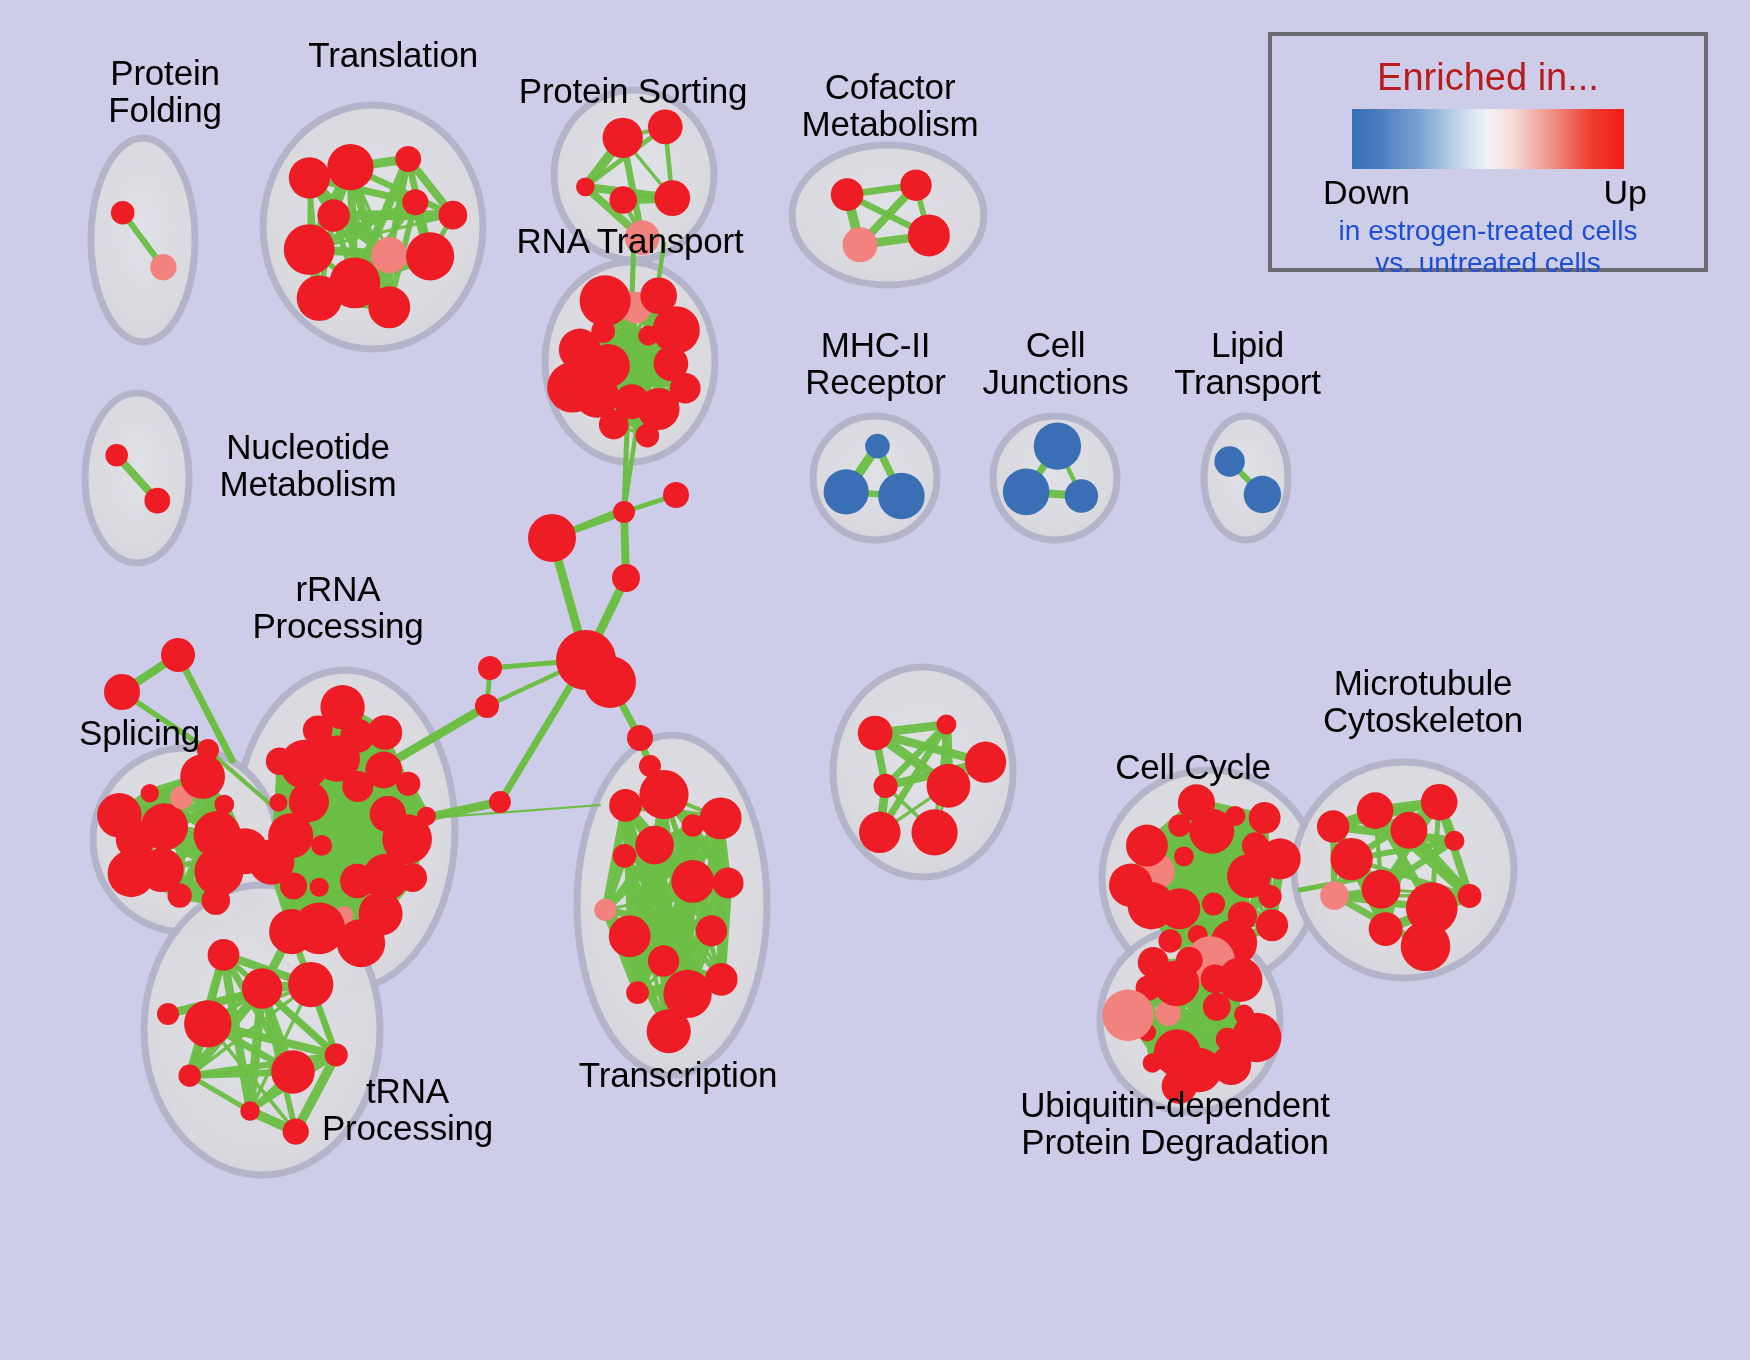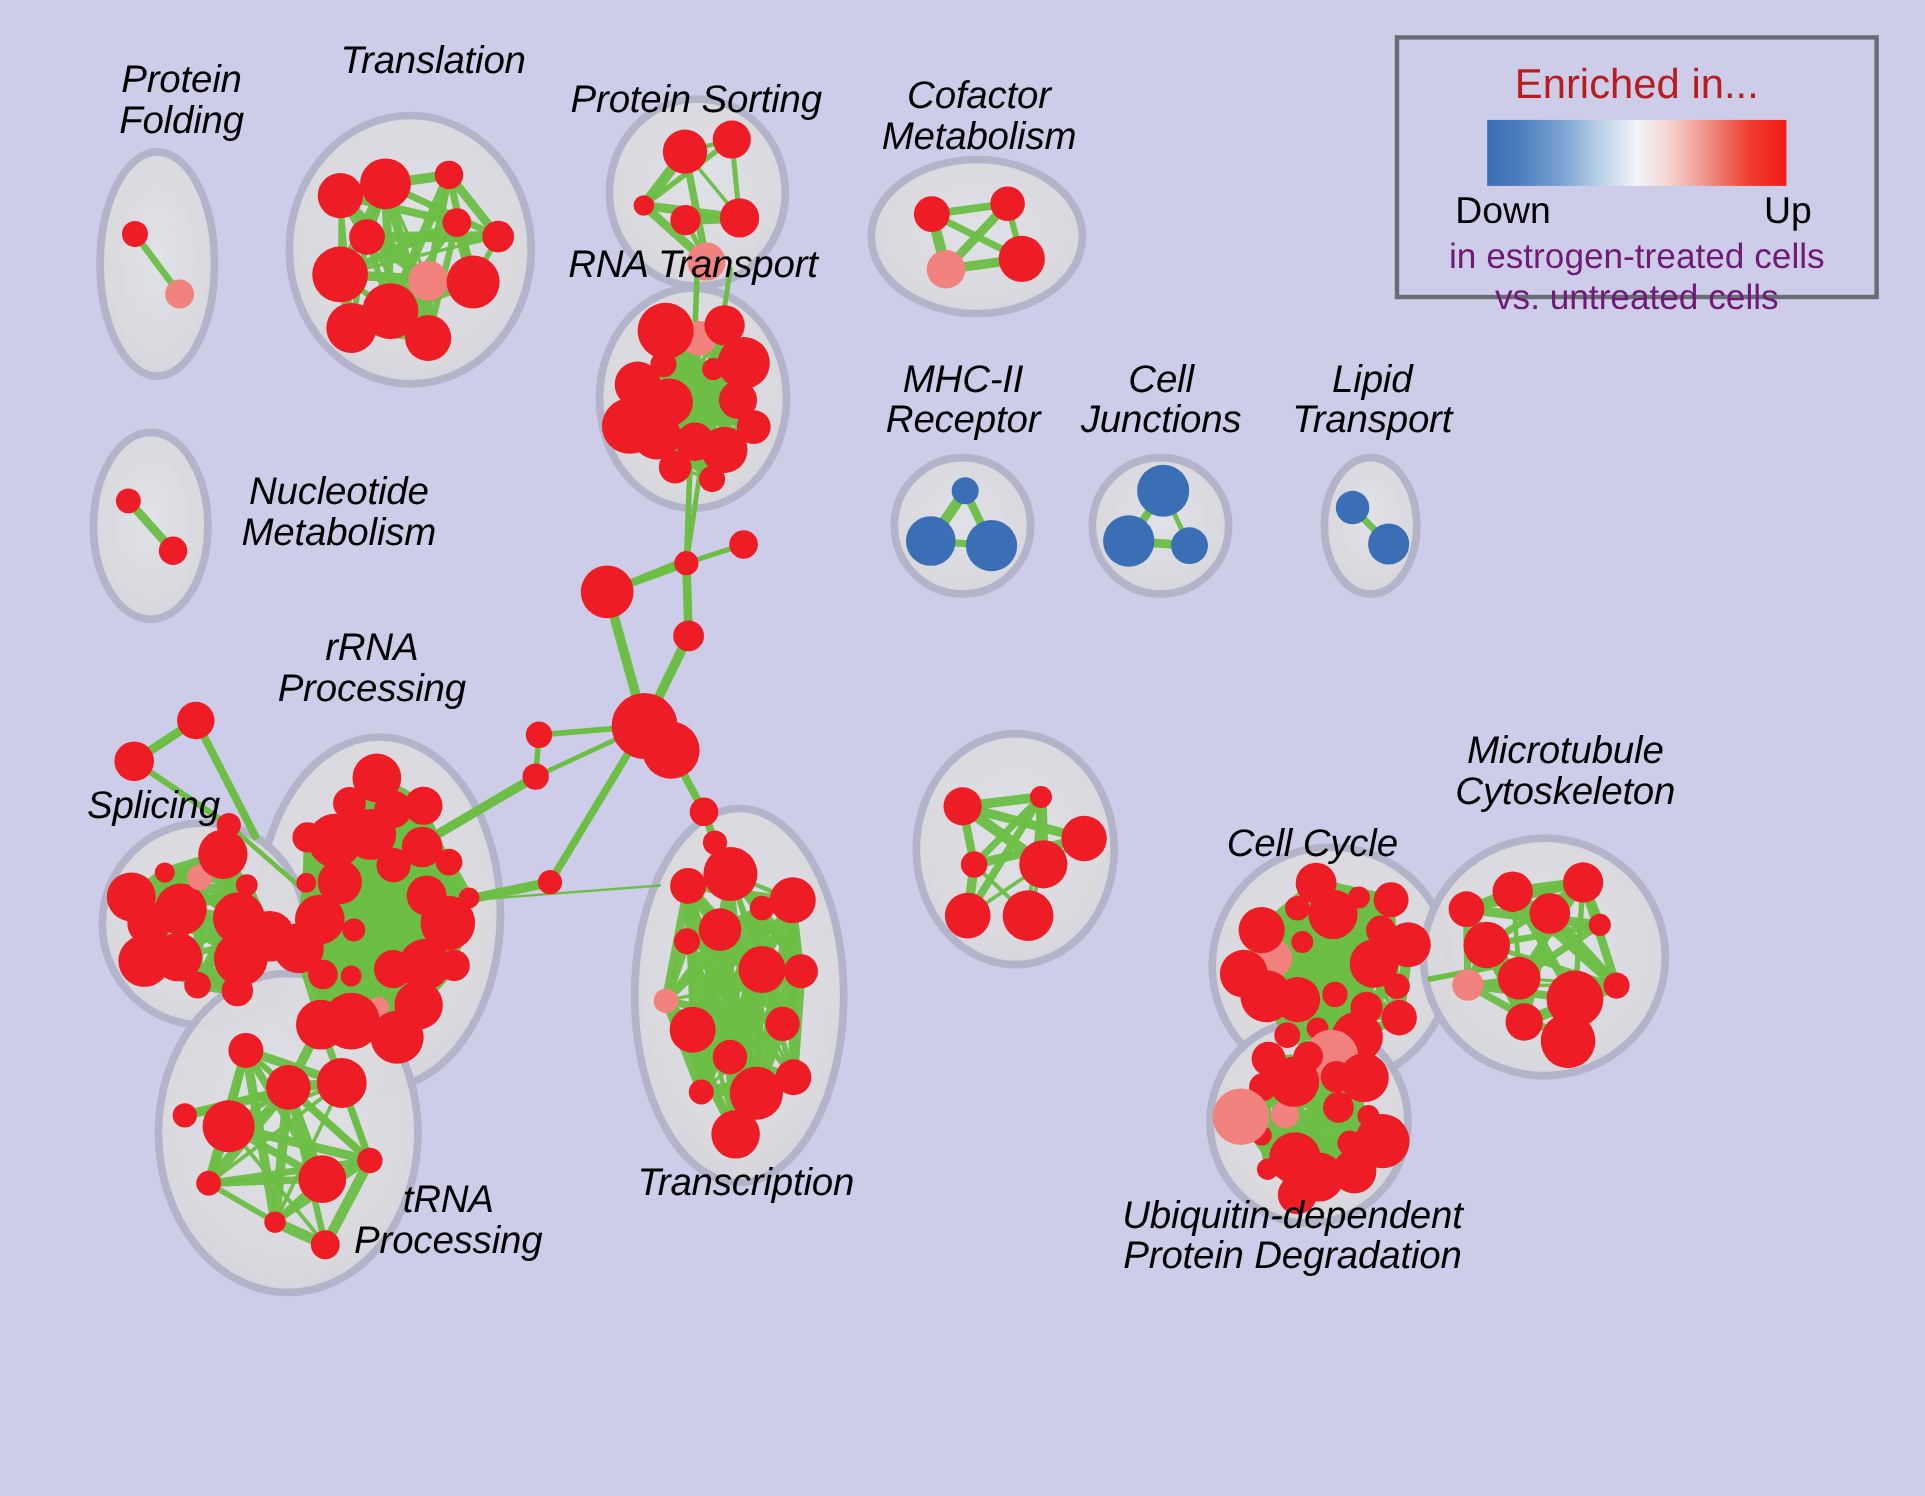--- a/index.html
+++ b/index.html
@@ -15,21 +15,20 @@
   .cluster-label{
     position:absolute;
     color:#000000;
     font-size:35px;
     line-height:1.06;
     font-weight:400;
     text-align:center;
     white-space:pre-line;
     letter-spacing:-0.2px;
     pointer-events:none;
-    font-style:italic;
   }
   #legend{
     position:absolute;
     left:1268px;top:32px;
     width:440px;height:240px;
     background:#cdcde9;
     border:4px solid #6b6b75;
     box-sizing:border-box;
     text-align:center;
   }
@@ -40,21 +39,21 @@
     width:272px;height:60px;margin:10px auto 2px auto;
     background:linear-gradient(to right,
        #3a6fb5 0%, #4a7cbd 10%, #7ba3d2 25%, #bcd2e8 38%,
        #f2f4f8 50%, #f6d7d4 60%, #ef8e84 74%, #ef3b30 88%, #f01d14 100%);
   }
   #legend .lg-ends{
     position:relative;width:330px;margin:0 auto;height:44px;
   }
   #legend .lg-down{position:absolute;left:0;top:2px;font-size:34px;}
   #legend .lg-up{position:absolute;right:6px;top:2px;font-size:34px;}
-  #legend .lg-sub{font-size:32px;line-height:1.16;color:#701a75;white-space:pre-line;}
+  #legend .lg-sub{font-size:28px;line-height:1.16;color:#1d4ed8;white-space:pre-line;}
 </style>
 </head>
 <body>
 
 <div id="stage">
 
   <svg id="net" viewBox="0 0 1750 1360">
     <defs>
       <radialGradient id="cgrad" cx="50%" cy="45%" r="62%">
         <stop offset="0%" stop-color="#e3e3e8"></stop>

